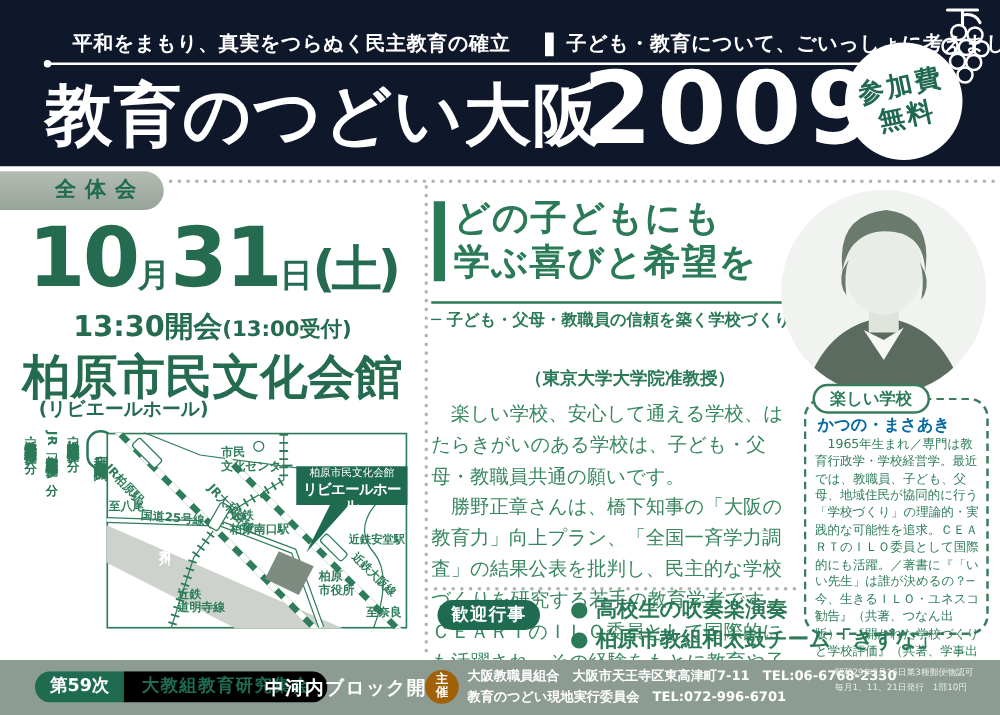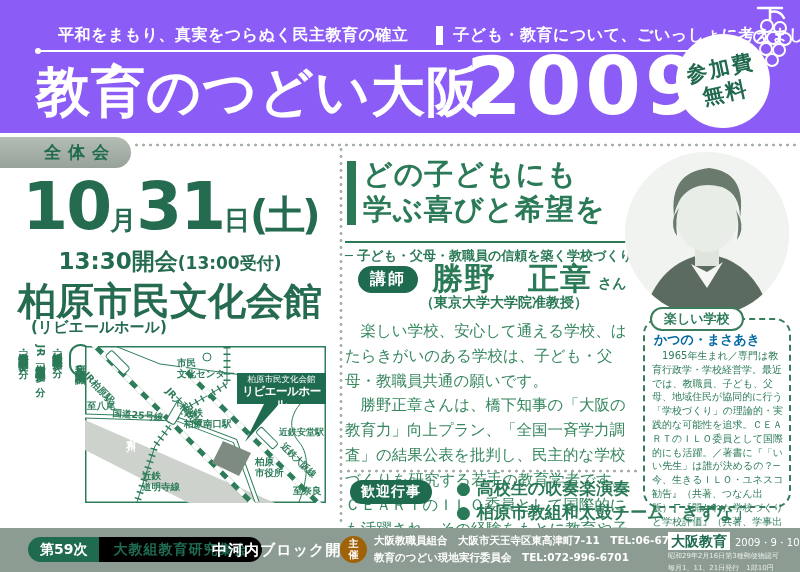--- a/index.html
+++ b/index.html
@@ -2,21 +2,21 @@
 <html lang="ja"><head>
 <meta charset="utf-8">
 <style>
   html,body{margin:0;padding:0;background:#fff;}
   *{box-sizing:border-box;}
   #poster{
     position:relative;width:800px;height:572px;overflow:hidden;background:#fff;
     font-family:"DejaVu Sans","Liberation Sans",sans-serif;
   }
   
-  .header{position:absolute;left:0;top:0;width:800px;height:133px;background:#8b5cf6;}
+  .header{position:absolute;left:0;top:0;width:800px;height:133px;background:#0f172a;}
   .tagline{position:absolute;left:58px;top:25px;display:flex;align-items:center;color:#fff;font-weight:bold;font-size:16px;letter-spacing:.5px;white-space:nowrap;}
   .tagline-divider{width:7px;height:19px;background:#fff;margin:0 10px 0 28px;}
   .tagline-rule{position:absolute;left:36px;top:50px;width:656px;height:2px;background:#fff;}
   .tagline-rule .dot{position:absolute;left:-1px;top:-2px;width:6px;height:6px;border-radius:50%;background:#fff;}
   .main-title{position:absolute;left:36px;top:56px;font-size:54px;font-weight:bold;color:#fff;letter-spacing:1px;white-space:nowrap;}
   .year{position:absolute;left:466px;top:40px;font-size:80px;font-weight:bold;color:#fff;letter-spacing:4px;white-space:nowrap;}
   .fee-badge{position:absolute;left:676px;top:34px;width:94px;height:94px;background:#fff;border-radius:50%;
     display:flex;flex-direction:column;align-items:center;justify-content:center;
     transform:rotate(-12deg);color:#20694e;font-weight:bold;font-size:21px;line-height:1.2;letter-spacing:2px;}
   .grapes{position:absolute;left:736px;top:2px;}
@@ -207,25 +207,20 @@
   </div>
 
   <div class="lec-bar"></div>
   <div class="lec-title">
     <div>どの子どもにも</div>
     <div>学ぶ喜びと希望を</div>
   </div>
   <div class="lec-rule"></div>
   <div class="lec-subtitle">─ 子ども・父母・教職員の信頼を築く学校づくり ─</div>
 
-  <div class="lecturer-row">
-    <span class="lecturer-badge">講師</span>
-    <span class="lecturer-name">勝野　正章</span>
-    <span class="lecturer-san">さん</span>
-  </div>
   <div class="lecturer-title">（東京大学大学院准教授）</div>
 
   <div class="lec-body">
     <p>楽しい学校、安心して通える学校、はたらきがいのある学校は、子ども・父母・教職員共通の願いです。</p>
     <p>勝野正章さんは、橋下知事の「大阪の教育力」向上プラン、「全国一斉学力調査」の結果公表を批判し、民主的な学校づくりを研究する若手の教育学者です。ＣＥＡＲＴのＩＬＯ委員として国際的にも活躍され、その経験をもとに教育や子育てへの展望を語ってくださいます。</p>
     <p>皆さんの参加を、心よりお待ちしています。</p>
   </div>
 
   <div class="welcome">
     <span class="welcome-badge">歓迎行事</span>
@@ -257,22 +252,18 @@
       <span class="f-pill-no">第59次</span>
       <span class="f-pill-name">大教組教育研究集会</span>
     </div>
     <div class="f-block">中河内ブロック開催</div>
     <div class="f-sponsor">
         <div>主催</div>
       </div>
     <div class="f-org1">大阪教職員組合　大阪市天王寺区東高津町7-11　TEL:06-6768-2330</div>
     <div class="f-org2">教育のつどい現地実行委員会　TEL:072-996-6701</div>
     <div class="f-paper">
-      <div class="f-paper-head">
-        <span class="f-paper-name">大阪教育</span>
-        <span class="f-paper-date">2009・9・10</span>
-      </div>
       <div class="f-paper-note">昭和29年2月16日第3種郵便物認可</div>
       <div class="f-paper-note">毎月1、11、21日発行　1部10円</div>
     </div>
   </div>
 
 </div>
 
 </body></html>

